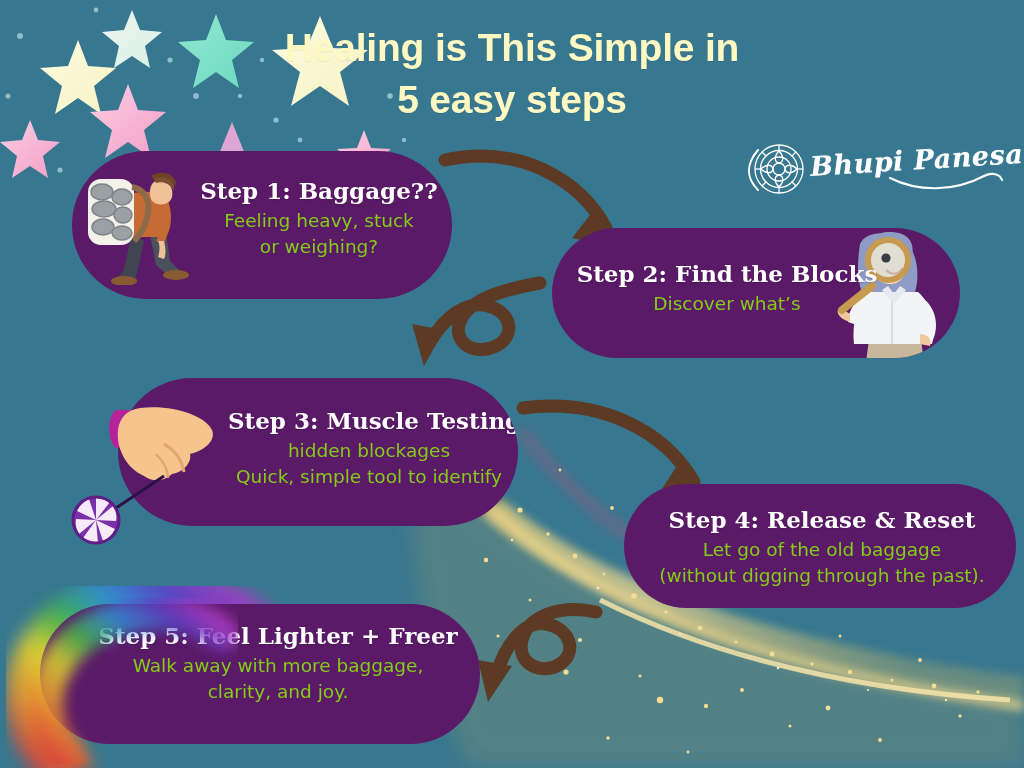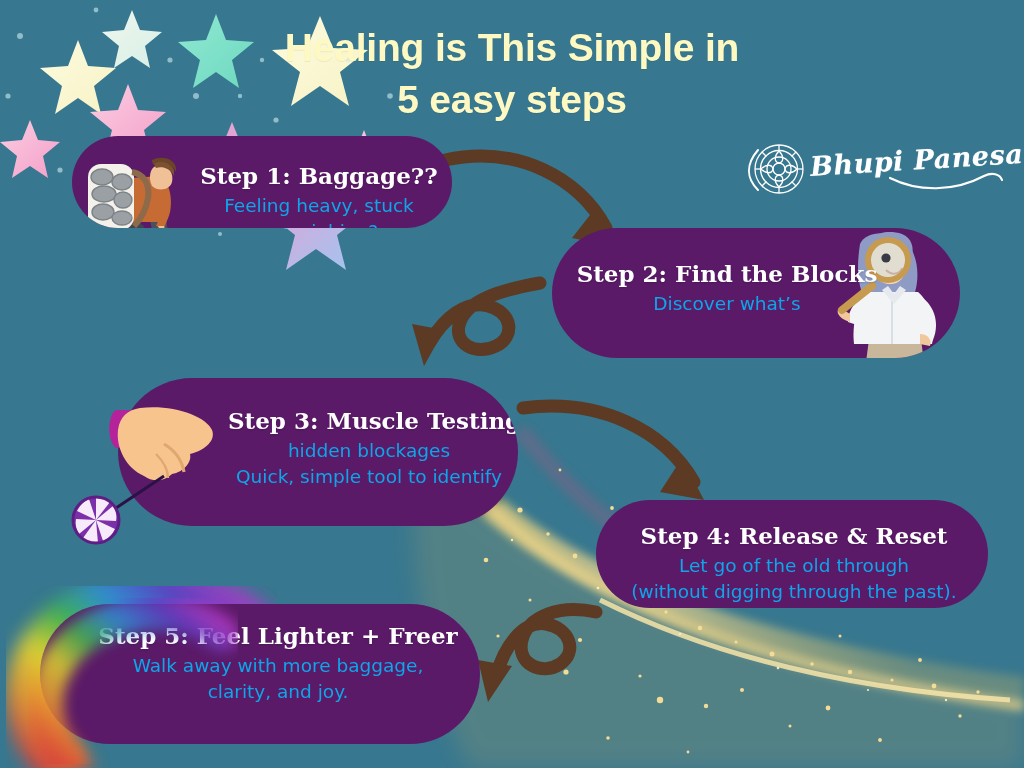--- a/index.html
+++ b/index.html
@@ -43,31 +43,31 @@
   }
   .card-text{position:absolute;z-index:4;text-align:center;color:#fff;}
   .card-h{
     font-family:"DejaVu Serif",serif;font-weight:bold;
     font-size:23px;line-height:1.18;white-space:nowrap;
     text-shadow:0 1px 2px rgba(0,0,0,.18);
   }
   .card-b{
     font-family:"DejaVu Sans",sans-serif;font-weight:normal;
     font-size:18.5px;line-height:1.42;margin-top:4px;
-    color:#0ea5e9;
-  }
-
-  
-  #card1{left:72px;top:136px;width:380px;height:92px;}
+    color:#84cc16;
+  }
+
+  
+  #card1{left:72px;top:151px;width:380px;height:148px;}
   #card1 .card-text{left:118px;top:26px;width:258px;}
   #card2{left:552px;top:228px;width:408px;height:130px;}
   #card2 .card-text{left:10px;top:32px;width:330px;}
   #card3{left:118px;top:378px;width:400px;height:148px;}
   #card3 .card-text{left:110px;top:29px;width:282px;}
-  #card4{left:596px;top:484px;width:392px;height:108px;margin-top:16px;}
+  #card4{left:624px;top:484px;width:392px;height:124px;}
   #card4 .card-text{left:14px;top:22px;width:368px;}
   #card5{left:40px;top:604px;width:440px;height:140px;}
   #card5 .card-text{left:48px;top:18px;width:380px;}
 
   
   .arrows{position:absolute;inset:0;}
 
   
   .rainbow{position:absolute;left:4px;top:586px;width:300px;height:182px;}
 </style>
@@ -382,21 +382,21 @@
         <path d="M36 128 L17 119 C 20 113 24 109 29 107 Z"></path>
       </g>
       <circle cx="36" cy="128" r="23" fill="none" stroke="#5E1E86" stroke-width="3"></circle>
     </svg>
   </div>
 
   <div class="card" id="card4" style="background: rgb(91, 26, 104);">
     <div class="card-text">
       <div class="card-h">Step 4: Release &amp; Reset</div>
       <div class="card-b">
-        <div>Let go of the old through</div>
+        <div>Let go of the old baggage</div>
         <div>(without digging through the past).</div>
       </div>
     </div>
   </div>
 
   <div class="card" id="card5" style="background: rgb(91, 26, 104);">
     <div class="card-text">
       <div class="card-h">Step 5: Feel Lighter + Freer</div>
       <div class="card-b">
         <div>Walk away with more baggage,</div>

